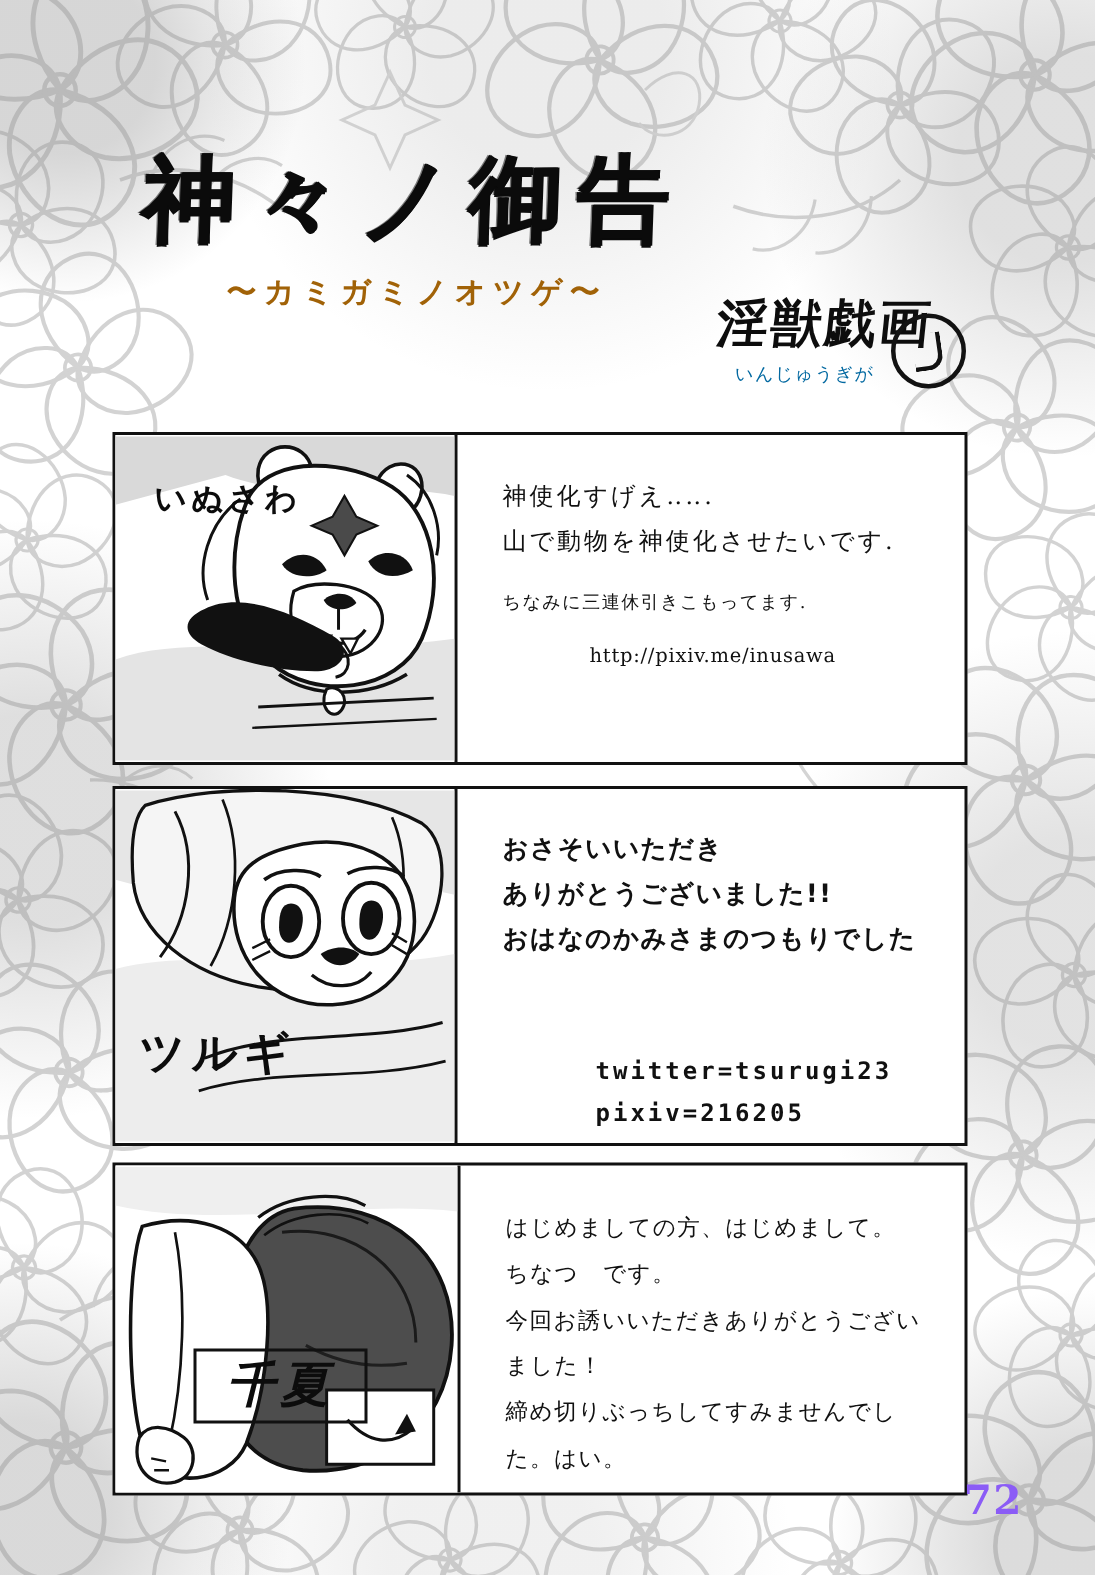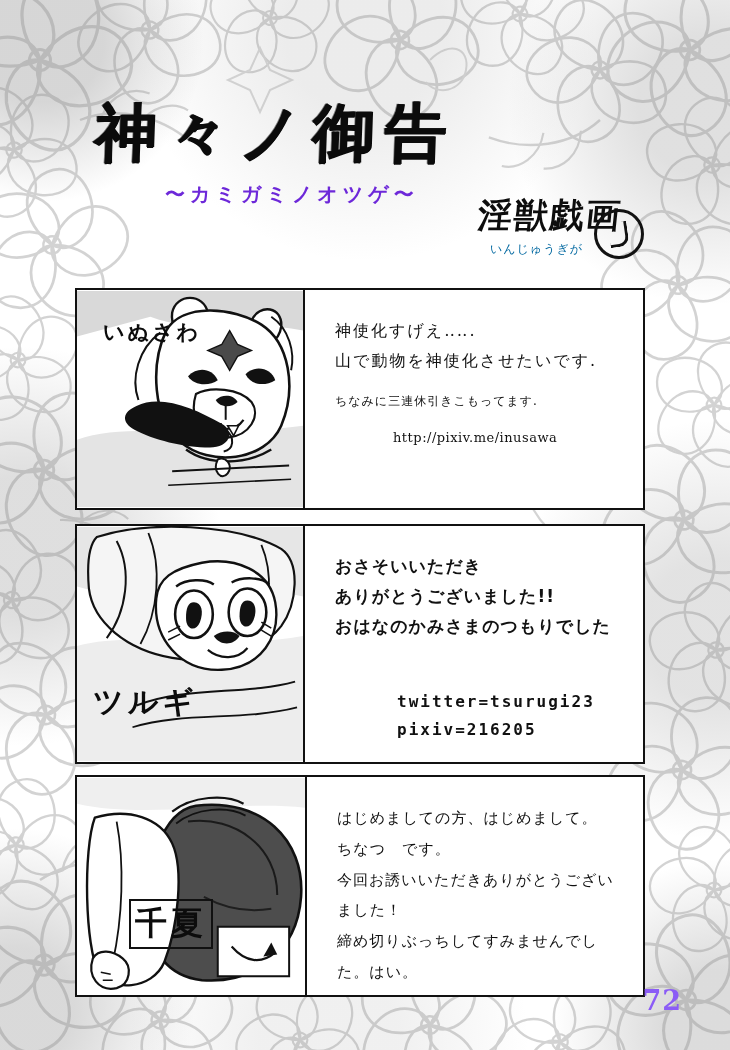--- a/index.html
+++ b/index.html
@@ -56,25 +56,25 @@
     font-size: 62px;
     font-weight: 700;
     letter-spacing: 10px;
     color: #0b0b0b;
     line-height: 1.05;
     text-shadow: 1px 0 0 #0b0b0b, 0 1px 0 #0b0b0b, -1px 0 0 rgba(0,0,0,0.5);
     transform: skewX(-2deg);
   }
   .subtitle {
     margin-top: 16px;
-    margin-left: 70px;
+    margin-left: 56px;
     font-family: "DejaVu Serif", "Liberation Serif", serif;
     font-size: 20px;
     letter-spacing: 5px;
-    color: #6d28d9;
+    color: #a16207;
     font-weight: 700;
   }
 
   
   .stamp {
     position: absolute;
     left: 478px;
     top: 193px;
     width: 170px;
     height: 72px;
@@ -153,21 +153,21 @@
     position: absolute;
     font-family: "DejaVu Serif", "Liberation Serif", serif;
     font-weight: 700;
     color: #0c0c0c;
     z-index: 6;
   }
   #name-inusawa { left: 26px; top: 28px; font-size: 21px; letter-spacing: 3px; }
   #name-tsurugi { left: 16px; top: 156px; font-size: 30px; letter-spacing: 4px; text-align: center; }
   #name-chinatsu {
     left: 52px; top: 122px; font-size: 32px; letter-spacing: 4px;
-    border: 2px solid #111; padding: 1px 4px;
+    border: 2px solid #111; padding: 1px 20px; font-style: italic;
   }
 
   
   .art-svg { position:absolute; inset:0; width:100%; height:100%; }
 
   
   .t-line { color: #111; }
   .p1-txt { font-family: "DejaVu Serif", "Liberation Serif", serif; }
   .p1-l1 { font-size: 16px; letter-spacing: 2px; line-height: 1.9; }
   .p1-l2 { font-size: 16px; letter-spacing: 2px; line-height: 1.9; }
@@ -183,21 +183,21 @@
   .p2-txt {
     font-family: "DejaVu Sans", sans-serif;
     font-size: 17px;
     font-weight: 700;
     letter-spacing: 1px;
     line-height: 1.75;
   }
   .p2-credits {
     position: absolute;
     left: 92px;
-    bottom: 18px;
+    bottom: 6px;
     font-family: "DejaVu Sans Mono", "Liberation Mono", monospace;
     font-size: 16px;
     font-weight: 700;
     letter-spacing: 2px;
     line-height: 1.75;
   }
 
   .p3-txt {
     font-family: "DejaVu Sans", sans-serif;
     font-size: 15px;

